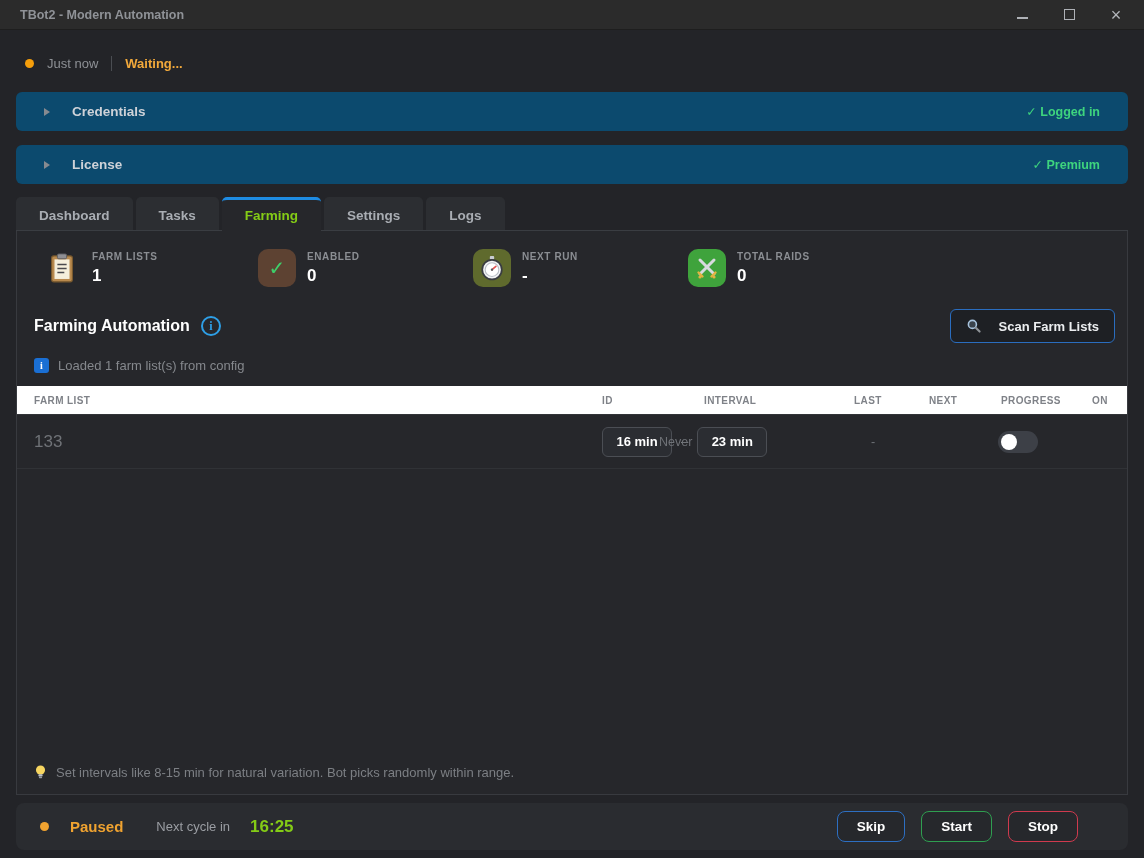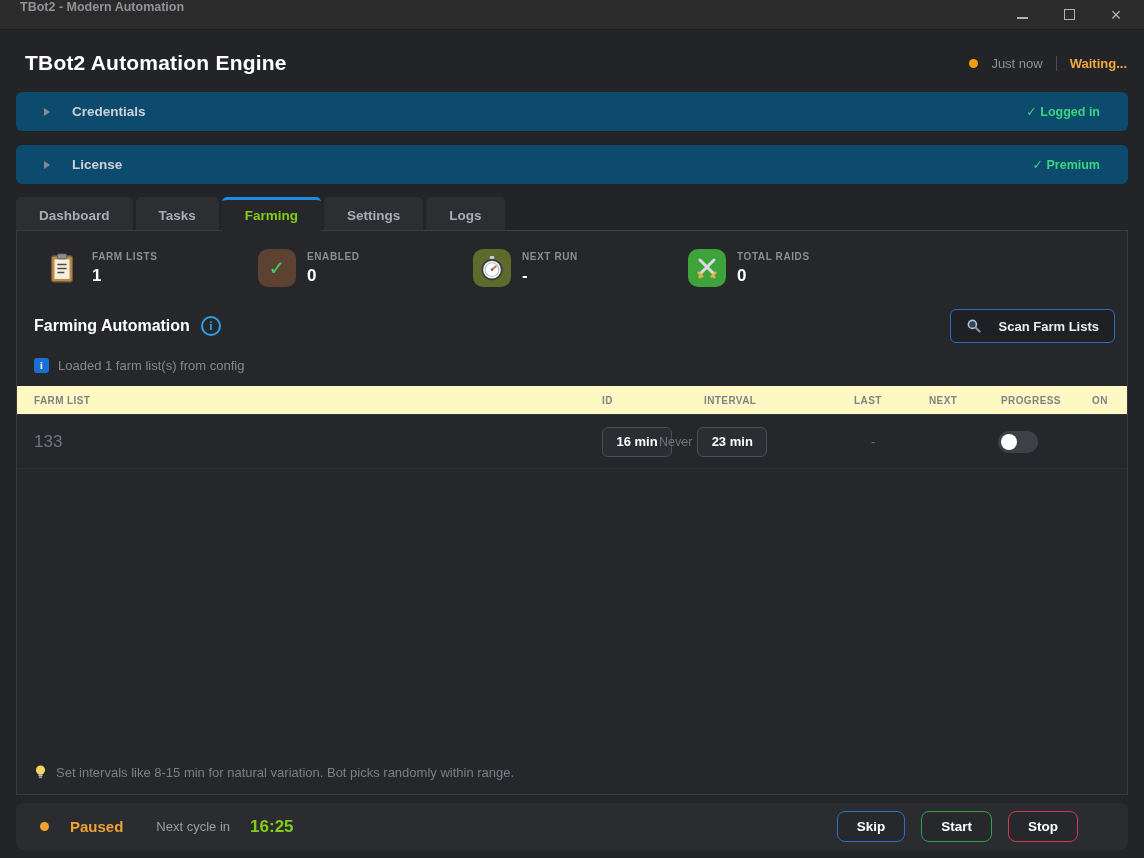--- a/index.html
+++ b/index.html
@@ -10,21 +10,21 @@
     color: #e8eaed;
     overflow: hidden;
     display: flex;
     flex-direction: column;
     cursor: default;
   }
   
   .titlebar {
     height: 30px; flex: 0 0 auto;
     background: #2b2b2b; border-bottom: 1px solid #1e1e1e;
-    display: flex; justify-content: space-between;
+    display: flex; align-items: center; justify-content: space-between;
     padding: 0 20px 0 20px;
   }
   .tb-title { font-size: 12.5px; font-weight: 700; color: #8f9297; }
   .tb-controls { display: flex; align-items: center; gap: 31px; }
   .tb-btn { width: 16px; height: 16px; display: grid; place-items: center; cursor: pointer; }
   .glyph-min { width: 11px; height: 2px; background: #aeb1b6; margin-top: 7px; }
   .glyph-max { width: 11px; height: 11px; border: 1.5px solid #aeb1b6; }
   .glyph-close { color: #b4b7bc; font-size: 18px; line-height: 14px; font-weight: 400; }
   
   .header-row {
@@ -112,21 +112,21 @@
   .info-text { font-size: 13px; color: #85888d; }
   
   .tbl-grid {
     display: grid;
     grid-template-columns: 568px 47px 195px 75px 72px 91px 1fr;
     align-items: center;
     padding-left: 17px;
   }
   .table-header {
     margin-top: 13px; height: 29px; flex: 0 0 auto;
-    background: #fef9c3; border-bottom: 1px solid #323438;
+    background: #ffffff; border-bottom: 1px solid #323438;
     font-size: 10px; letter-spacing: .4px; color: #7f8288; font-weight: 600;
   }
   .col-interval-h { padding-left: 55px; }
   .col-last-h, .col-next-h, .col-progress-h, .col-on-h { padding-left: 10px; }
   .farm-row { height: 54px; flex: 0 0 auto; border-bottom: 1px solid #303236; }
   .row-name { display: flex; align-items: center; gap: 10px; font-size: 13px; font-weight: 700; color: #e8eaed; }
   .row-id { font-size: 17px; color: #6f7277; }
   .row-interval { display: flex; align-items: center; gap: 9px; }
   .min-input {
     width: 70px; height: 30px; background: #2b2d32;
@@ -174,21 +174,20 @@
     <span class="tb-btn">
         <i class="glyph-max"></i>
       </span>
     <span class="tb-btn">
         <span class="glyph-close">×</span>
       </span>
   </div>
 </div>
 
 <div class="header-row">
-  <span class="page-title">TBot2 Automation Engine</span>
   <div class="header-status">
     <span class="dot"></span>
     <span class="muted">Just now</span>
     <span class="vdiv"></span>
     <span class="waiting">Waiting...</span>
   </div>
 </div>
 
 <div class="accordion">
   <span class="caret"></span>

